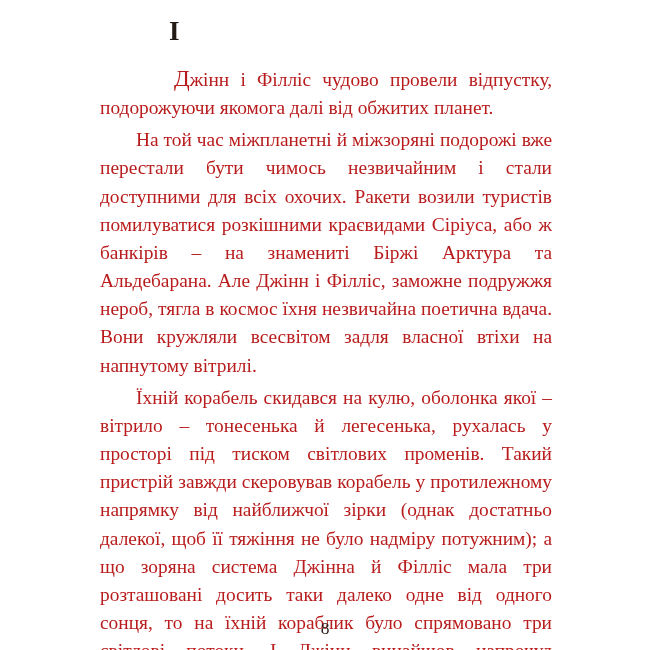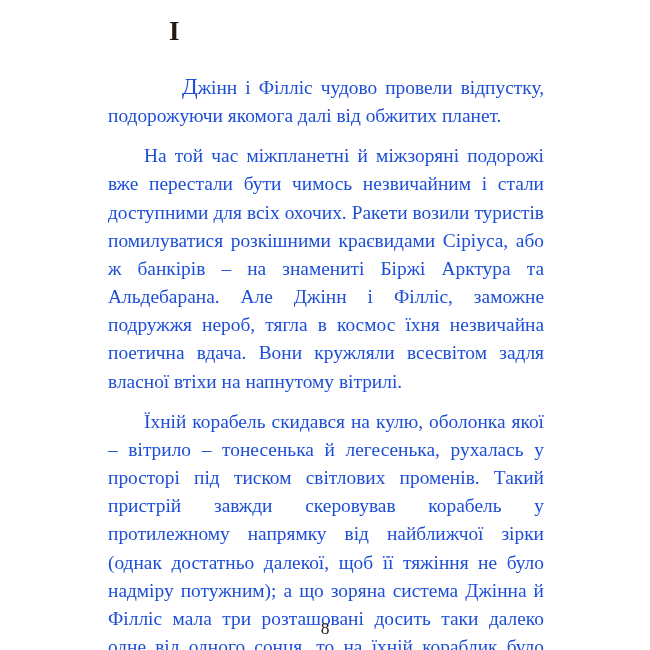--- a/index.html
+++ b/index.html
@@ -38,28 +38,28 @@
     text-align: left;
     padding-left: 73px;
     font-size: 27px;
     font-weight: bold;
     font-family: "Liberation Serif", "DejaVu Serif", serif;
     color: #241a14;
     letter-spacing: 0.5px;
   }
 
   p.para {
-    margin: 12px;
+    margin: 4px;
     padding: 0;
     font-size: 19.4px;
     line-height: 28.15px;
     text-align: justify;
     text-justify: inter-word;
     text-indent: 36px;
-    color: #1d4ed8;
+    color: #b91c1c;
     -webkit-font-smoothing: antialiased;
     hyphens: manual;
   }
 
   p.para.first {
     text-indent: 74px;
   }
 
   .dropcap {
     font-size: 23px;

